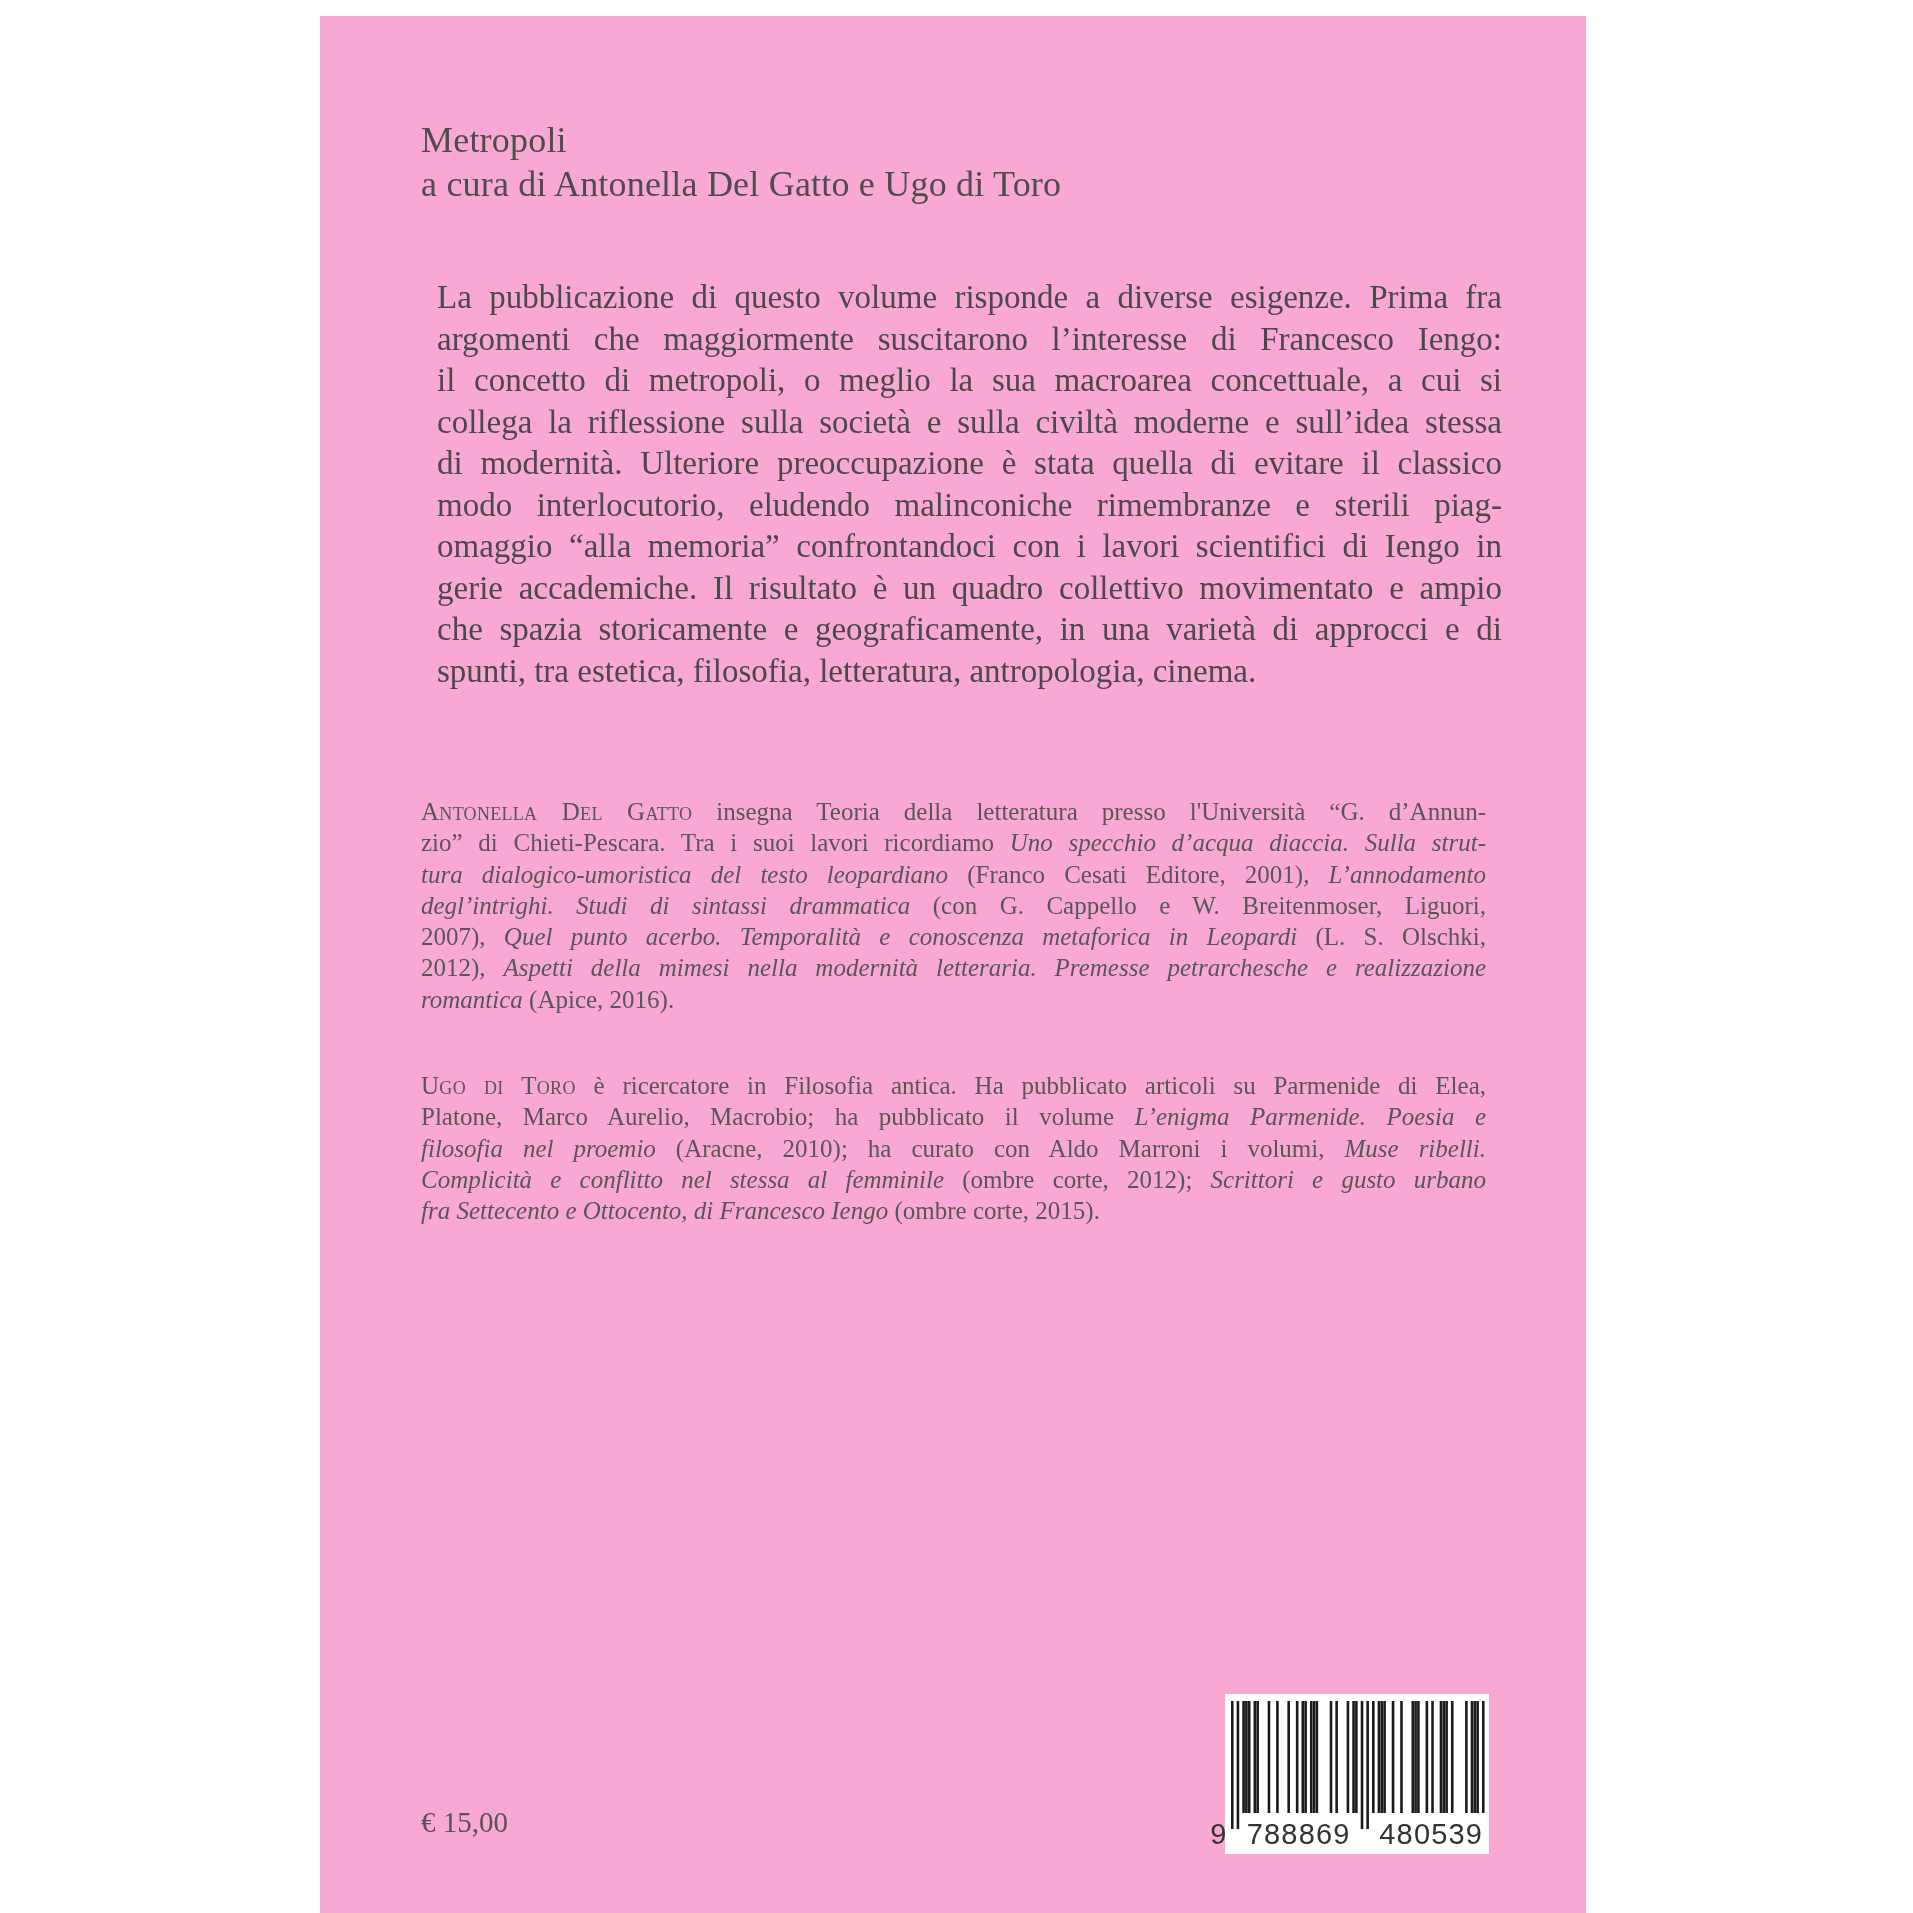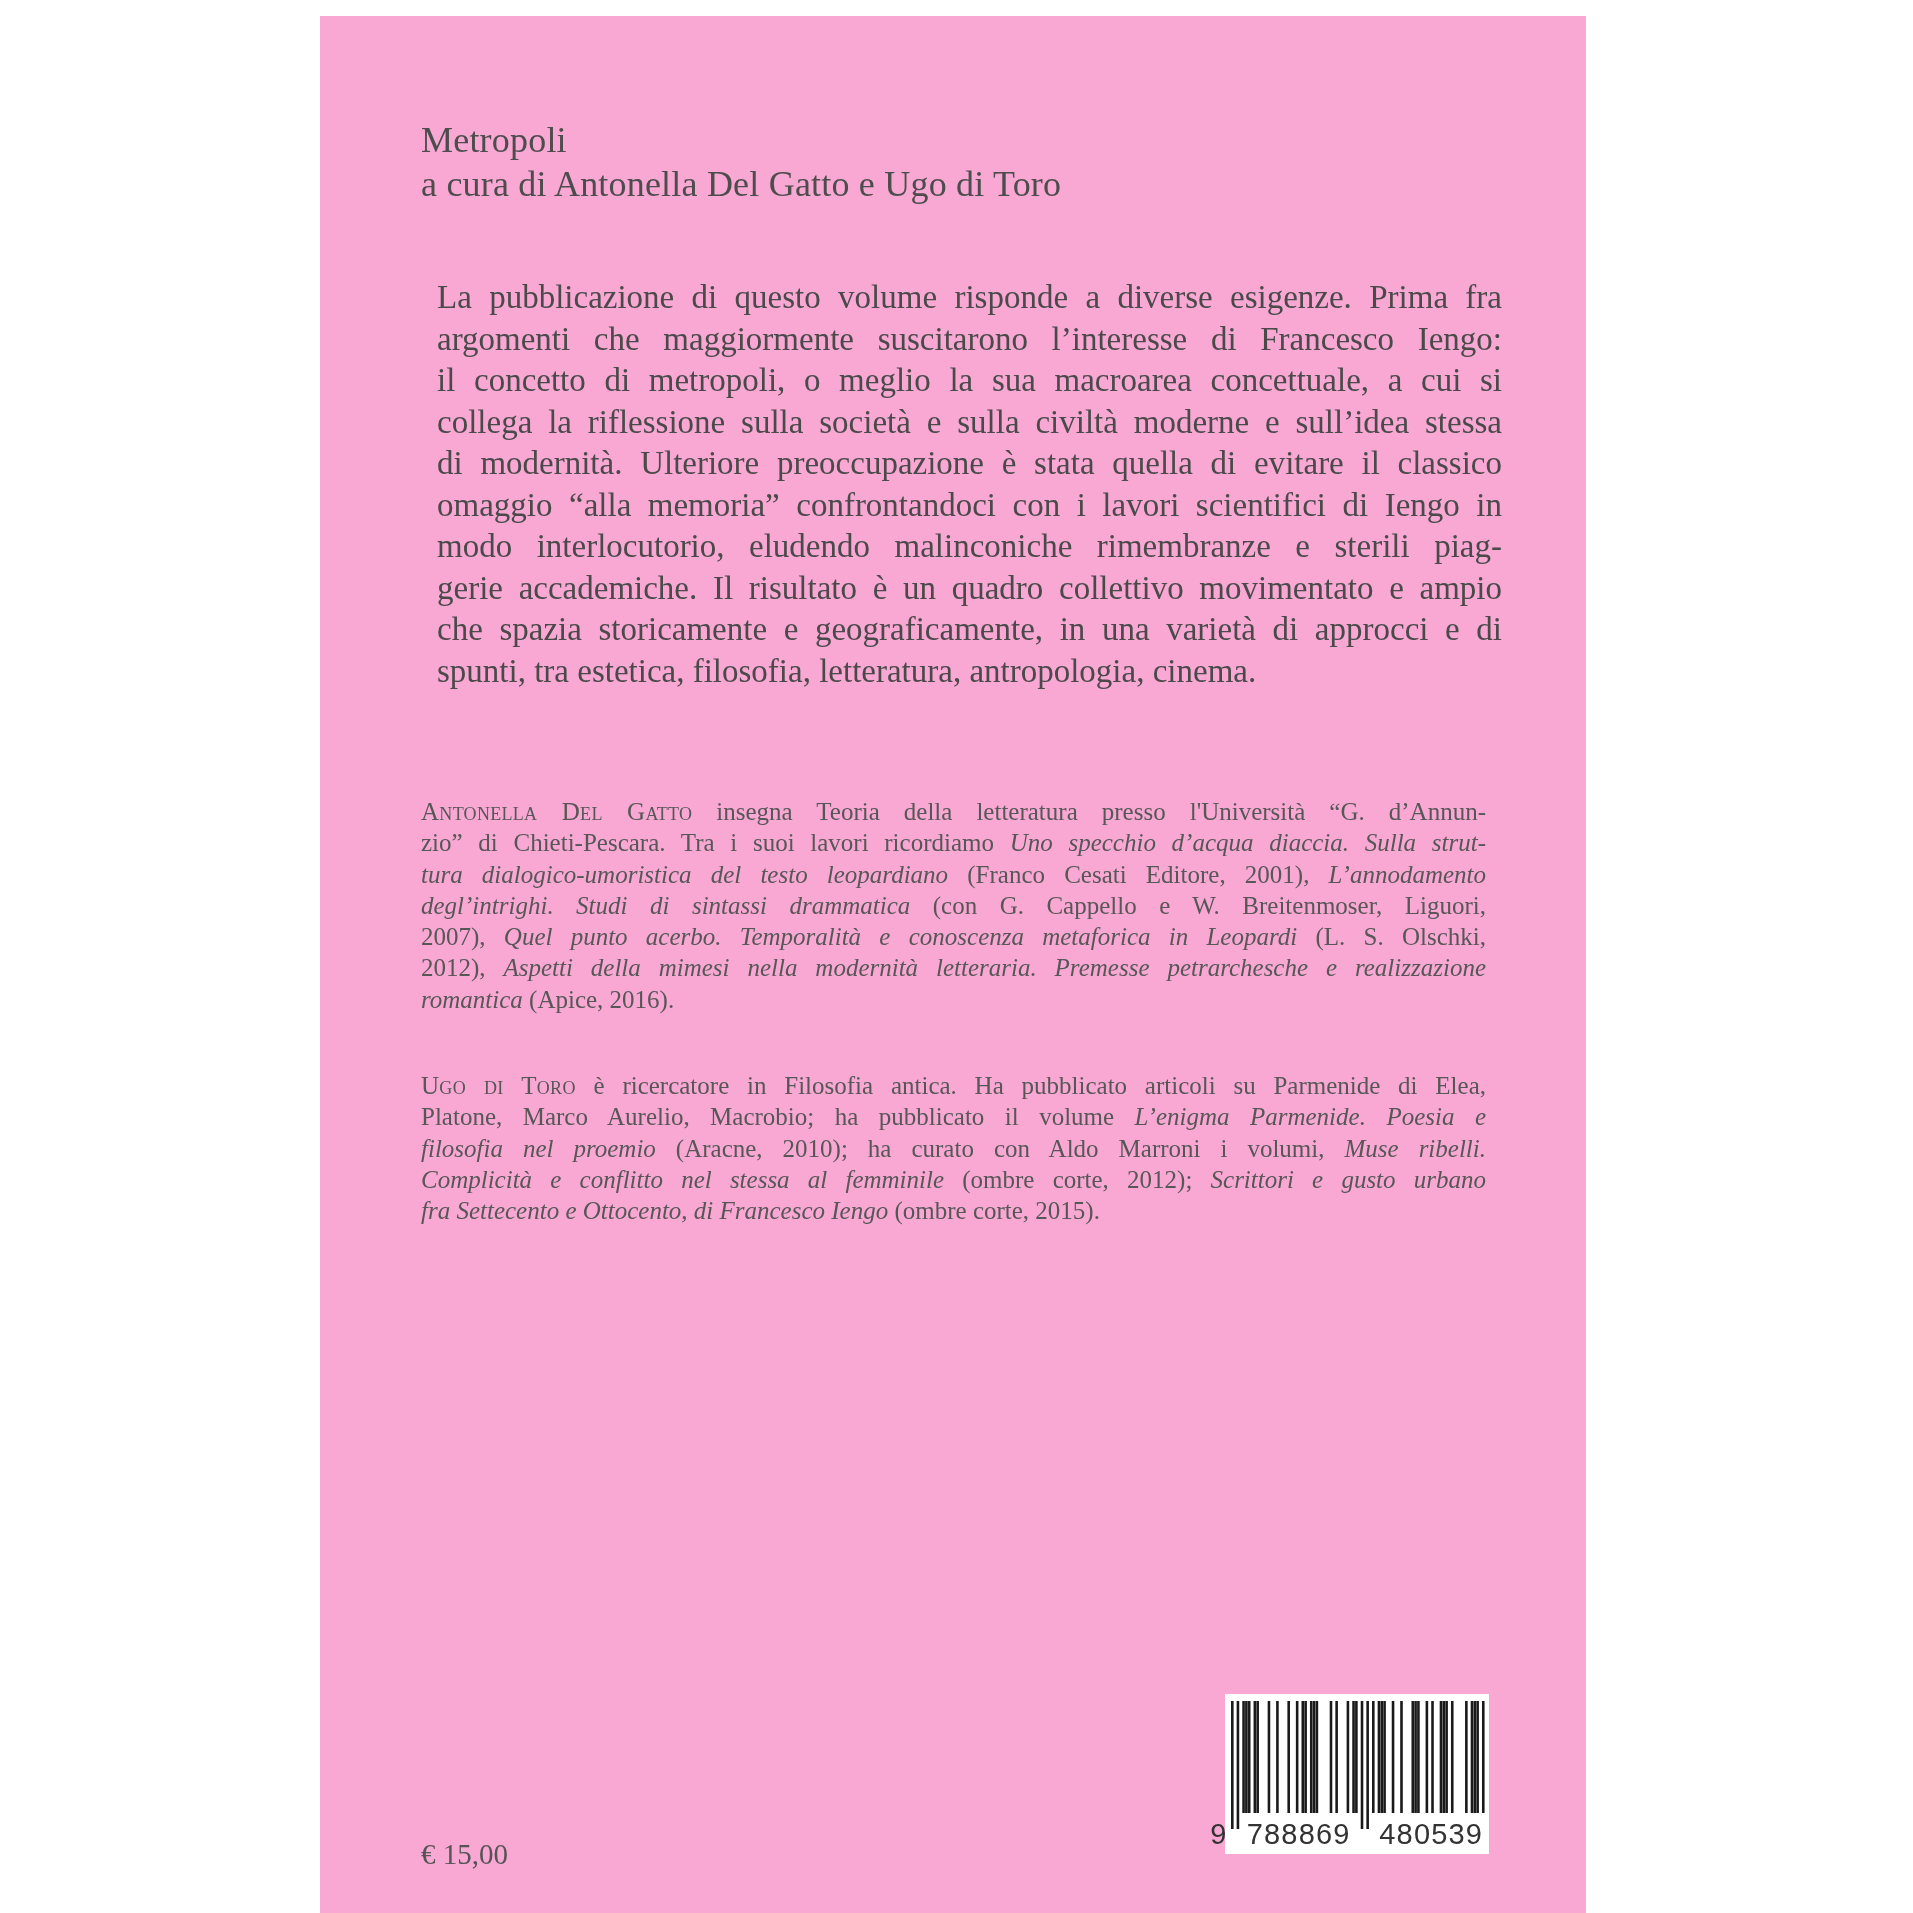--- a/index.html
+++ b/index.html
@@ -81,21 +81,20 @@
     }
     .it { font-style: italic; }
     .price {
       position: absolute;
       left: 101px;
       top: 1790px;
       font-family: "Liberation Serif", serif;
       font-size: 29px;
       color: #555555;
       white-space: nowrap;
-      margin-top: 32px;
     }
     .barcode {
       position: absolute;
       left: 869px;
       top: 1678px;
       width: 300px;
       height: 160px;
     }
     .barcode svg { display: block; }
   </style>
@@ -108,22 +107,22 @@
     <div>Metropoli</div>
     <div>a cura di Antonella Del Gatto e Ugo di Toro</div>
   </div>
 
   <div class="blurb" id="blurb">
       <span class="line">La pubblicazione di questo volume risponde a diverse esigenze. Prima fra</span>
       <span class="line">argomenti che maggiormente suscitarono l’interesse di Francesco Iengo:</span>
       <span class="line">il concetto di metropoli, o meglio la sua macroarea concettuale, a cui si</span>
       <span class="line">collega la riflessione sulla società e sulla civiltà moderne e sull’idea stessa</span>
       <span class="line">di modernità. Ulteriore preoccupazione è stata quella di evitare il classico</span>
+      <span class="line">modo interlocutorio, eludendo malinconiche rimembranze e sterili piag-</span>
       <span class="line">omaggio “alla memoria” confrontandoci con i lavori scientifici di Iengo in</span>
-      <span class="line">modo interlocutorio, eludendo malinconiche rimembranze e sterili piag-</span>
       <span class="line">gerie accademiche. Il risultato è un quadro collettivo movimentato e ampio</span>
       <span class="line">che spazia storicamente e geograficamente, in una varietà di approcci e di</span>
       <span class="line last">spunti, tra estetica, filosofia, letteratura, antropologia, cinema.</span>
     </div>
 
   <div class="bio bio-1" id="bio-0">
       <span class="line"><span class="sc">Antonella Del Gatto</span><span> insegna Teoria della letteratura presso l'Università “G. d’Annun-</span></span>
       <span class="line"><span>zio” di Chieti-Pescara. Tra i suoi lavori ricordiamo </span><span class="it">Uno specchio d’acqua diaccia. Sulla strut-</span></span>
       <span class="line"><span class="it">tura dialogico-umoristica del testo leopardiano</span><span> (Franco Cesati Editore, 2001), </span><span class="it">L’annodamento</span></span>
       <span class="line"><span class="it">degl’intrighi. Studi di sintassi drammatica</span><span> (con G. Cappello e W. Breitenmoser, Liguori,</span></span>

